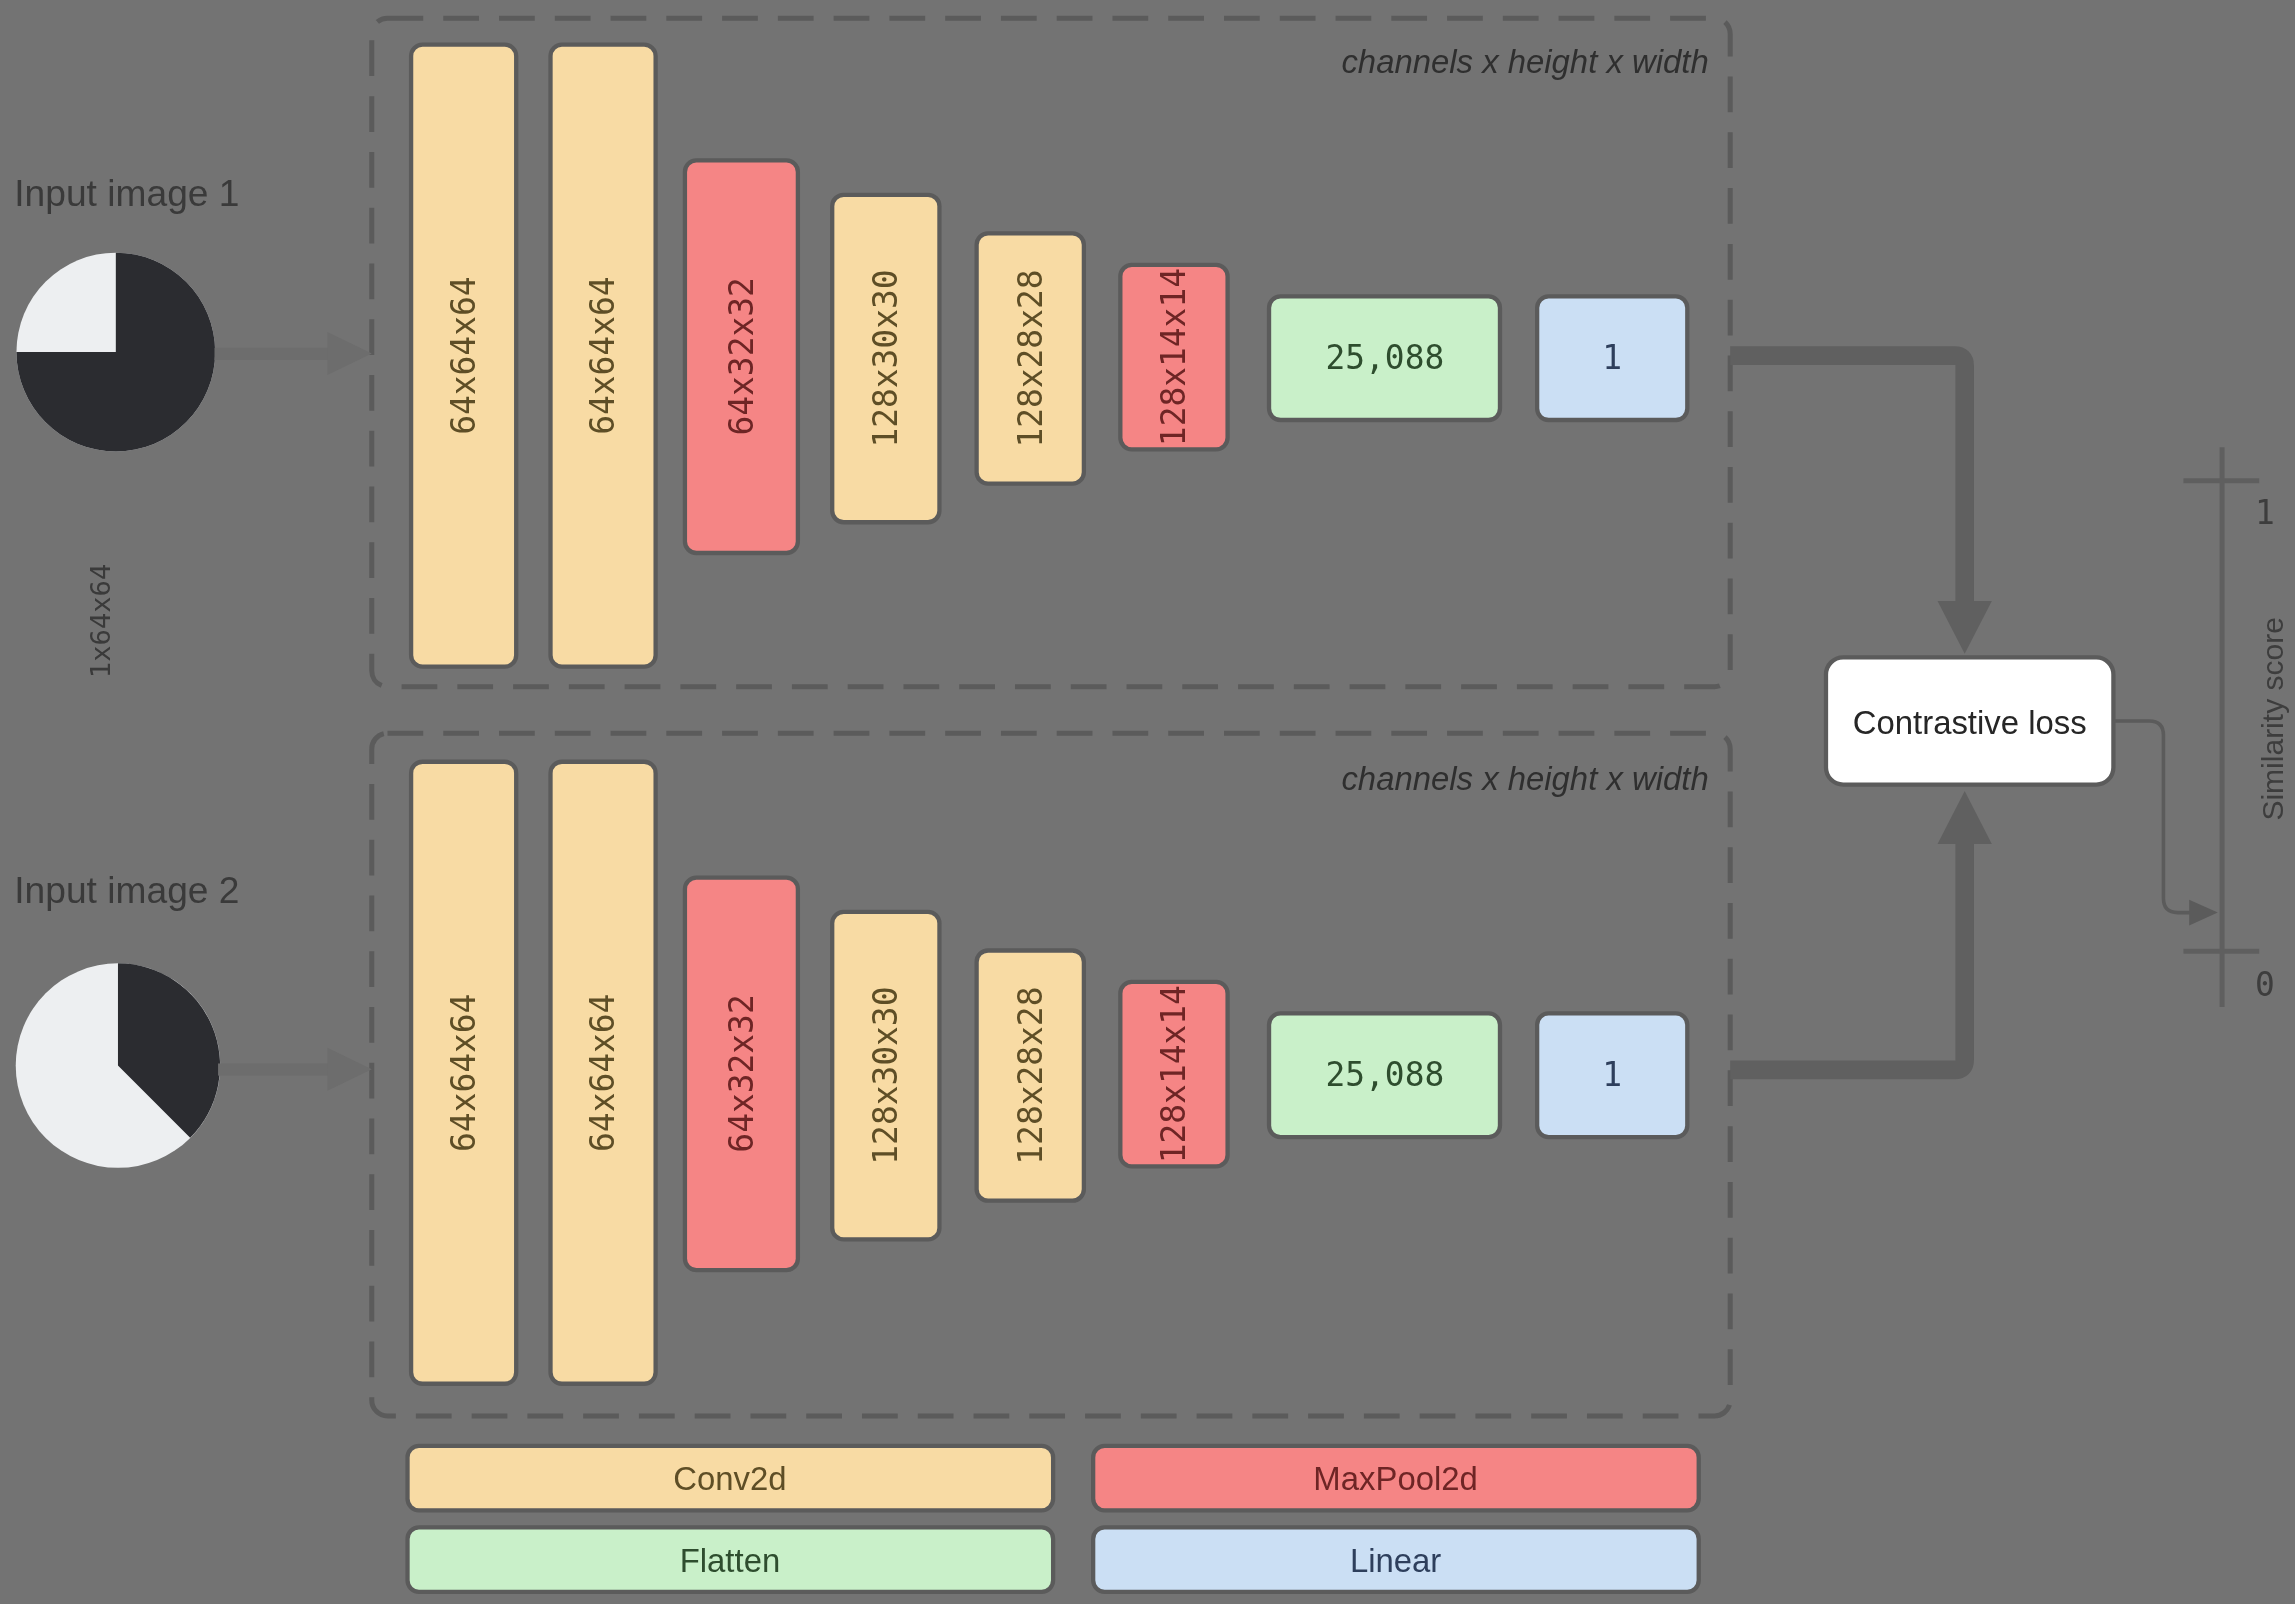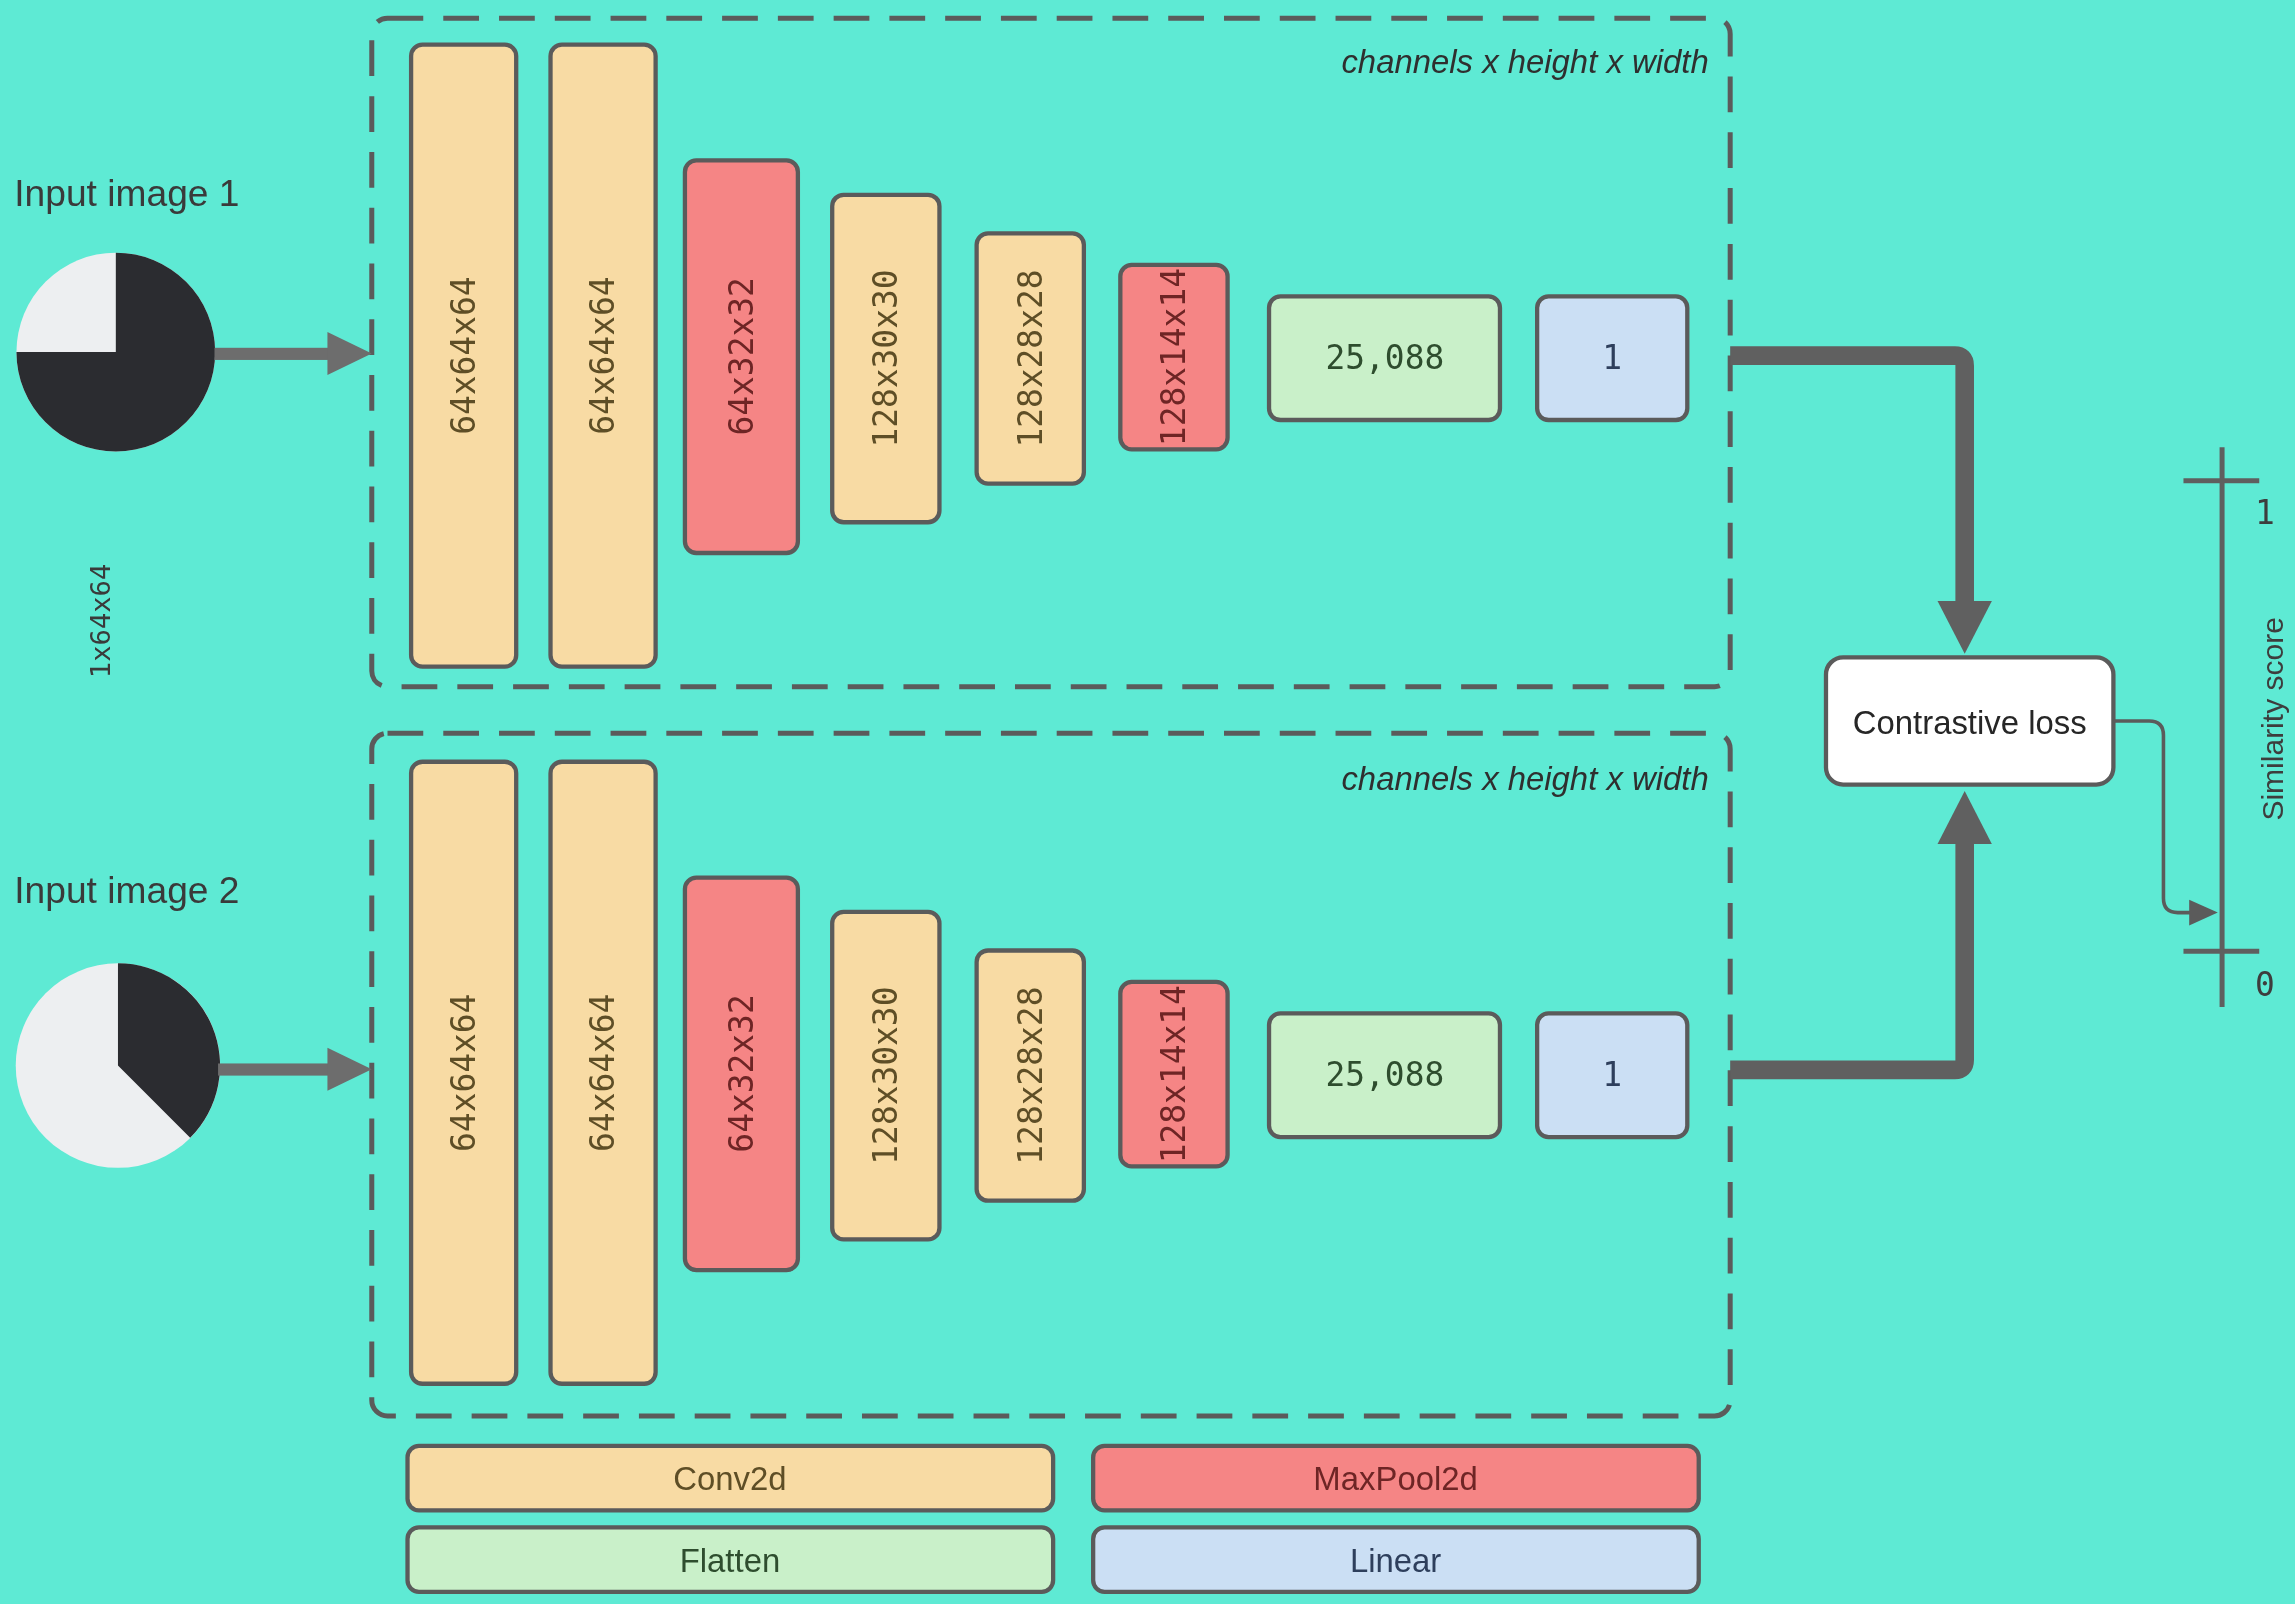--- a/index.html
+++ b/index.html
@@ -1,17 +1,17 @@
 <!DOCTYPE html>
 <html style="font-size:11.4px"><head>
 <meta charset="utf-8">
 <style>
   html, body { margin: 0; padding: 0; background: #ffffff; }
   .page {
-    width: 2295px; height: 1605px; position: relative; background: #5eead4;
+    width: 2295px; height: 1605px; position: relative; background: #737373;
     font-family: "Liberation Sans", sans-serif;
   }
   svg { display: block; }
   text { user-select: none; }
   .t-sans  { font-family: "Liberation Sans", sans-serif; }
   .t-mono  { font-family: "DejaVu Sans Mono", monospace; }
   .caption { font-style: italic; font-size: 46px; fill: #2f2f2f; }
   .title   { font-size: 52px; fill: #3a3a3a; }
   .dimlab  { font-size: 46px; }
   .conv-t  { fill: #5e4e26; }

